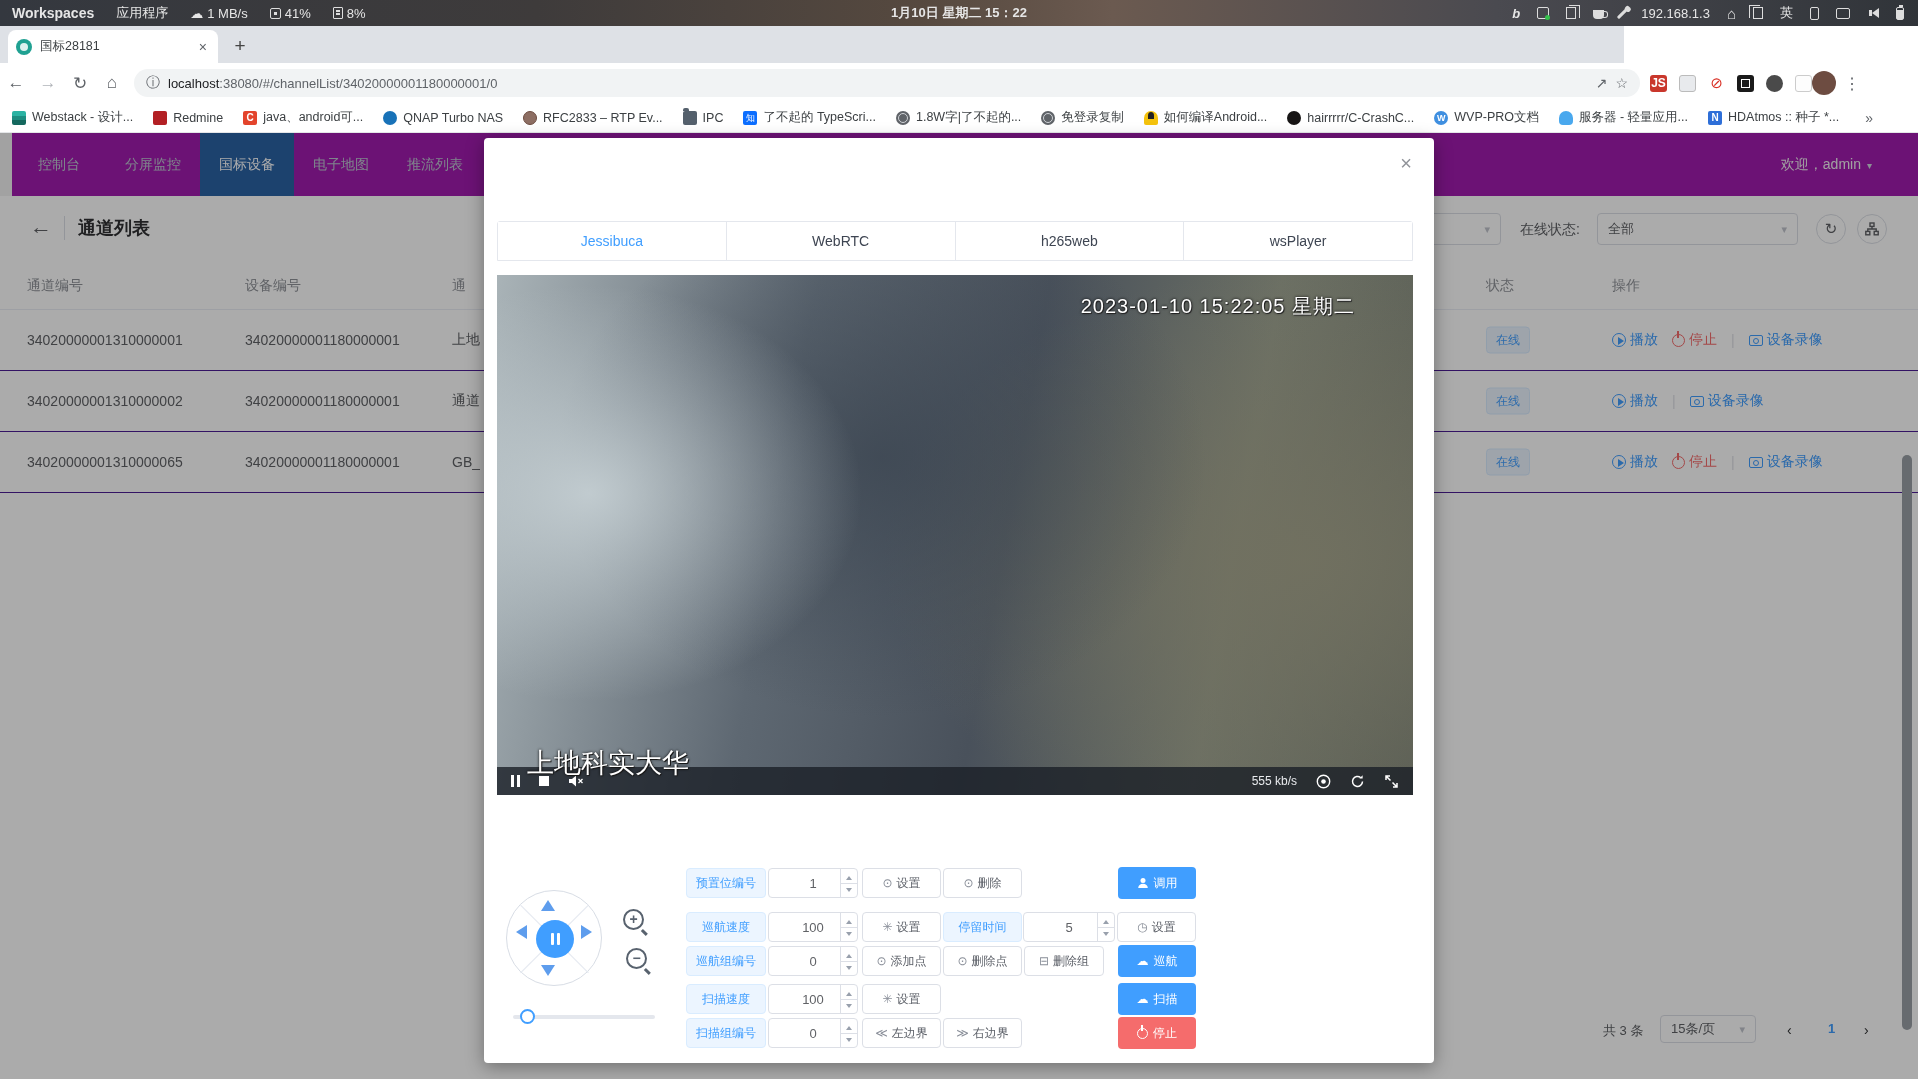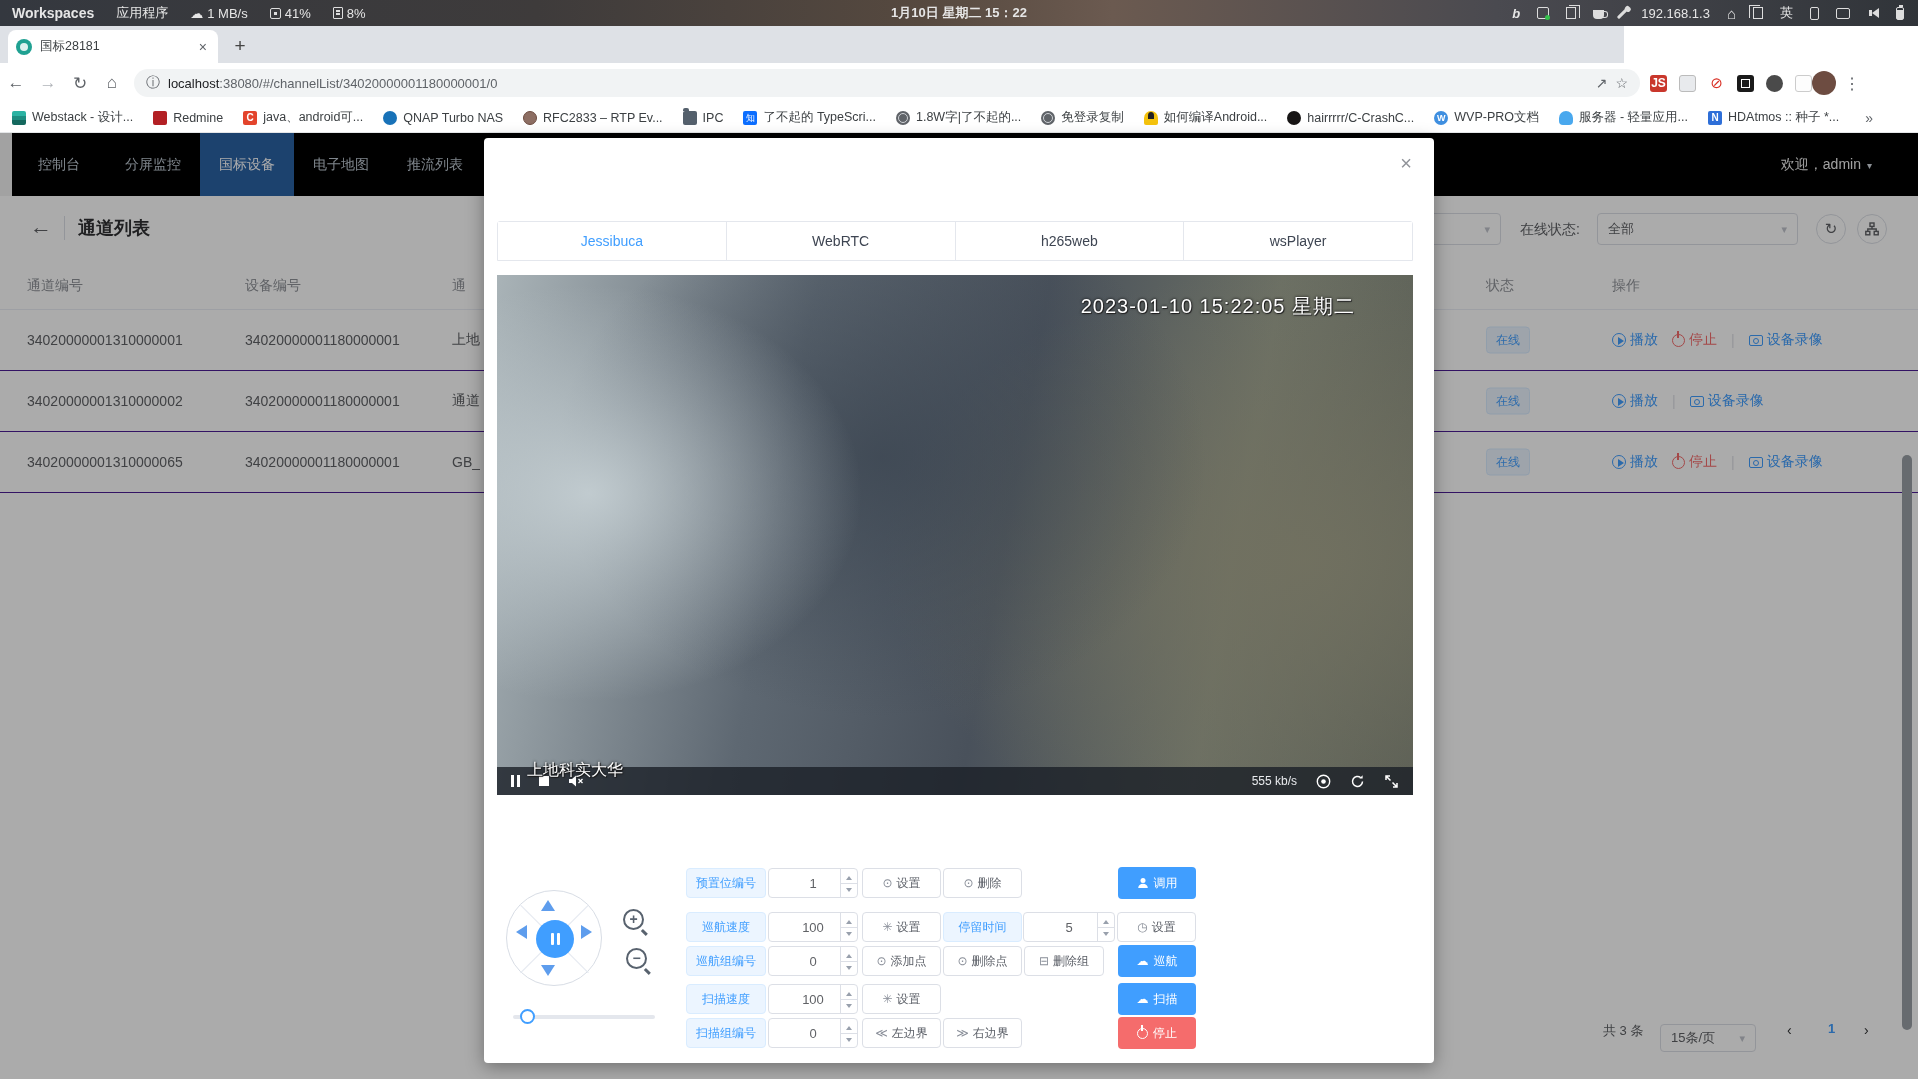--- a/index.html
+++ b/index.html
@@ -87,21 +87,21 @@
   .bi.penguin { background:#f4c20d; border-radius:50% 50% 2px 2px; }
   .bi.penguin::after { content:""; position:absolute; left:4px; top:1px; width:6px; height:7px; background:#222; border-radius:50% 50% 0 0; }
   .bi.github { background:#171515; border-radius:50%; }
   .bi.wvp { background:#3f8fe0; color:#fff; font-size:9px; font-weight:bold; text-align:center; line-height:14px; border-radius:50%; }
   .bi.cloudblue { background:#49a8ee; border-radius:50% 50% 4px 4px; }
   .bi.hdatmos { background:#2e6fd8; color:#fff; font-size:10px; font-weight:bold; text-align:center; line-height:14px; border-radius:2px; }
   .bm.more { color:#5f6368; font-size:14px; margin-left:6px; }
   
   .pagewrap { position:absolute; left:0; top:133px; width:1918px; height:946px; background:#fff; }
   .navgap { position:absolute; left:0; top:0; width:12px; height:63px; background:#f2f2f2; }
-  .navbar { position:absolute; left:12px; top:0; width:1906px; height:63px; background:#000000; }
+  .navbar { position:absolute; left:12px; top:0; width:1906px; height:63px; background:#a21caf; }
   .navitem { position:absolute; top:0; height:63px; width:94px; line-height:63px; text-align:center; color:#bdc7d1; font-size:14px; }
   .navitem.active { background:#2a63a5; color:#fff; }
   .welcome { position:absolute; right:46px; top:0; height:63px; line-height:63px; color:#f0f0f0; font-size:14px; }
   .welcome .ch { font-size:10px; color:#cfd6dd; margin-left:6px; }
   .subheader { position:absolute; left:0; top:63px; width:1918px; height:66px; background:#fff; }
   .backarrow { position:absolute; left:30px; top:18px; font-size:22px; color:#606266; }
   .subdiv { position:absolute; left:64px; top:20px; width:1px; height:24px; background:#dcdfe6; }
   .pagetitle { position:absolute; left:78px; top:20px; font-size:18px; font-weight:bold; color:#303133; }
   .sel { position:absolute; height:32px; border:1px solid #dcdfe6; border-radius:4px; background:#fff; font-size:13px; color:#606266; display:flex; align-items:center; padding:0 10px; }
   .sel .ch { margin-left:auto; color:#c0c4cc; font-size:11px; }
@@ -118,21 +118,21 @@
   .oplink.red { color:#f56c6c; }
   .opdiv { color:#dcdfe6; }
   .pc-ic { width:14px; height:14px; border:1.2px solid currentColor; border-radius:50%; position:relative; flex:none; }
   .pc-ic::after { content:""; position:absolute; left:4.5px; top:3px; width:0; height:0; border:4px solid transparent; border-left:6px solid currentColor; }
   .pw-ic { width:13px; height:13px; border:1.5px solid currentColor; border-radius:50%; position:relative; flex:none; }
   .pw-ic::after { content:""; position:absolute; left:4.2px; top:-4px; width:2px; height:7px; background:currentColor; }
   .cam-ic { width:14px; height:11px; border:1.2px solid currentColor; border-radius:2px; position:relative; flex:none; }
   .cam-ic::after { content:""; position:absolute; left:3.5px; top:2.5px; width:4px; height:4px; border:1.2px solid currentColor; border-radius:50%; }
   .pagi { position:absolute; left:0; top:879px; width:1918px; height:40px; font-size:13px; color:#606266; }
   .pagi .total { position:absolute; left:1603px; top:10px; }
-  .pagi .psel { left:1660px; top:12px; width:96px; height:28px; }
+  .pagi .psel { left:1660px; top:3px; width:96px; height:28px; }
   .pagi .arr { position:absolute; top:10px; color:#303133; font-size:14px; }
   .pagi .pnum { position:absolute; left:1828px; top:9px; color:#409eff; font-weight:bold; }
   .scrollthumb { position:absolute; right:6px; top:322px; width:10px; height:575px; border-radius:5px; background:#9aa0a6; }
   
   .overlay { position:absolute; left:0; top:133px; width:1918px; height:946px; background:rgba(0,0,0,0.33); }
   .modal {
     position:absolute; left:484px; top:138px; width:950px; height:925px; background:#fff;
     border-radius:4px; box-shadow:0 4px 18px rgba(0,0,0,.35);
   }
   .mtitle { position:absolute; left:0; top:18px; width:100%; text-align:center; font-size:18px; color:#303133; }
@@ -144,21 +144,21 @@
   .video {
     position:absolute; left:13px; top:137px; width:916px; height:520px; overflow:hidden;
     background:
       radial-gradient(ellipse 420px 320px at 10% 42%, rgba(196,206,210,.95), rgba(196,206,210,0) 65%),
       radial-gradient(ellipse 500px 400px at 42% 35%, rgba(58,68,80,.75), rgba(58,68,80,0) 65%),
       radial-gradient(ellipse 600px 420px at 88% 55%, rgba(114,113,96,.9), rgba(114,113,96,0) 70%),
       linear-gradient(100deg,#a9b3b7 0%,#5e6872 32%,#49515b 55%,#6c7064 78%,#595d54 100%);
   }
   .vts { position:absolute; right:58px; top:18px; font-size:20px; color:#fff; letter-spacing:1px;
          text-shadow:0 0 3px #000, 1px 1px 0 #333; }
-  .vwm { position:absolute; left:30px; bottom:14px; font-size:16px; color:#fff; z-index:3;
+  .vwm { position:absolute; left:30px; bottom:14px; font-size:27px; color:#fff; z-index:3;
          text-shadow:0 0 3px #000, 1px 1px 0 #222;font-family:Liberation Mono, monospace; }
   .vbar { position:absolute; left:0; bottom:0; width:100%; height:28px; background:rgba(26,31,39,.8);
           display:flex; align-items:center; padding:0 14px; gap:19px; z-index:2; }
   .vbar .sp { flex:1; }
   .pause-ic { display:flex; gap:3px; }
   .pause-ic i { width:3px; height:12px; background:#fff; }
   .stop-ic { width:10px; height:10px; background:#fff; }
   .vbr { color:#e8eaed; font-size:12px; }
   .vbar svg { display:block; }
   .infotabs { position:absolute; left:13px; top:679px; width:916px; height:33px; border-bottom:1px solid #e4e7ed; }

